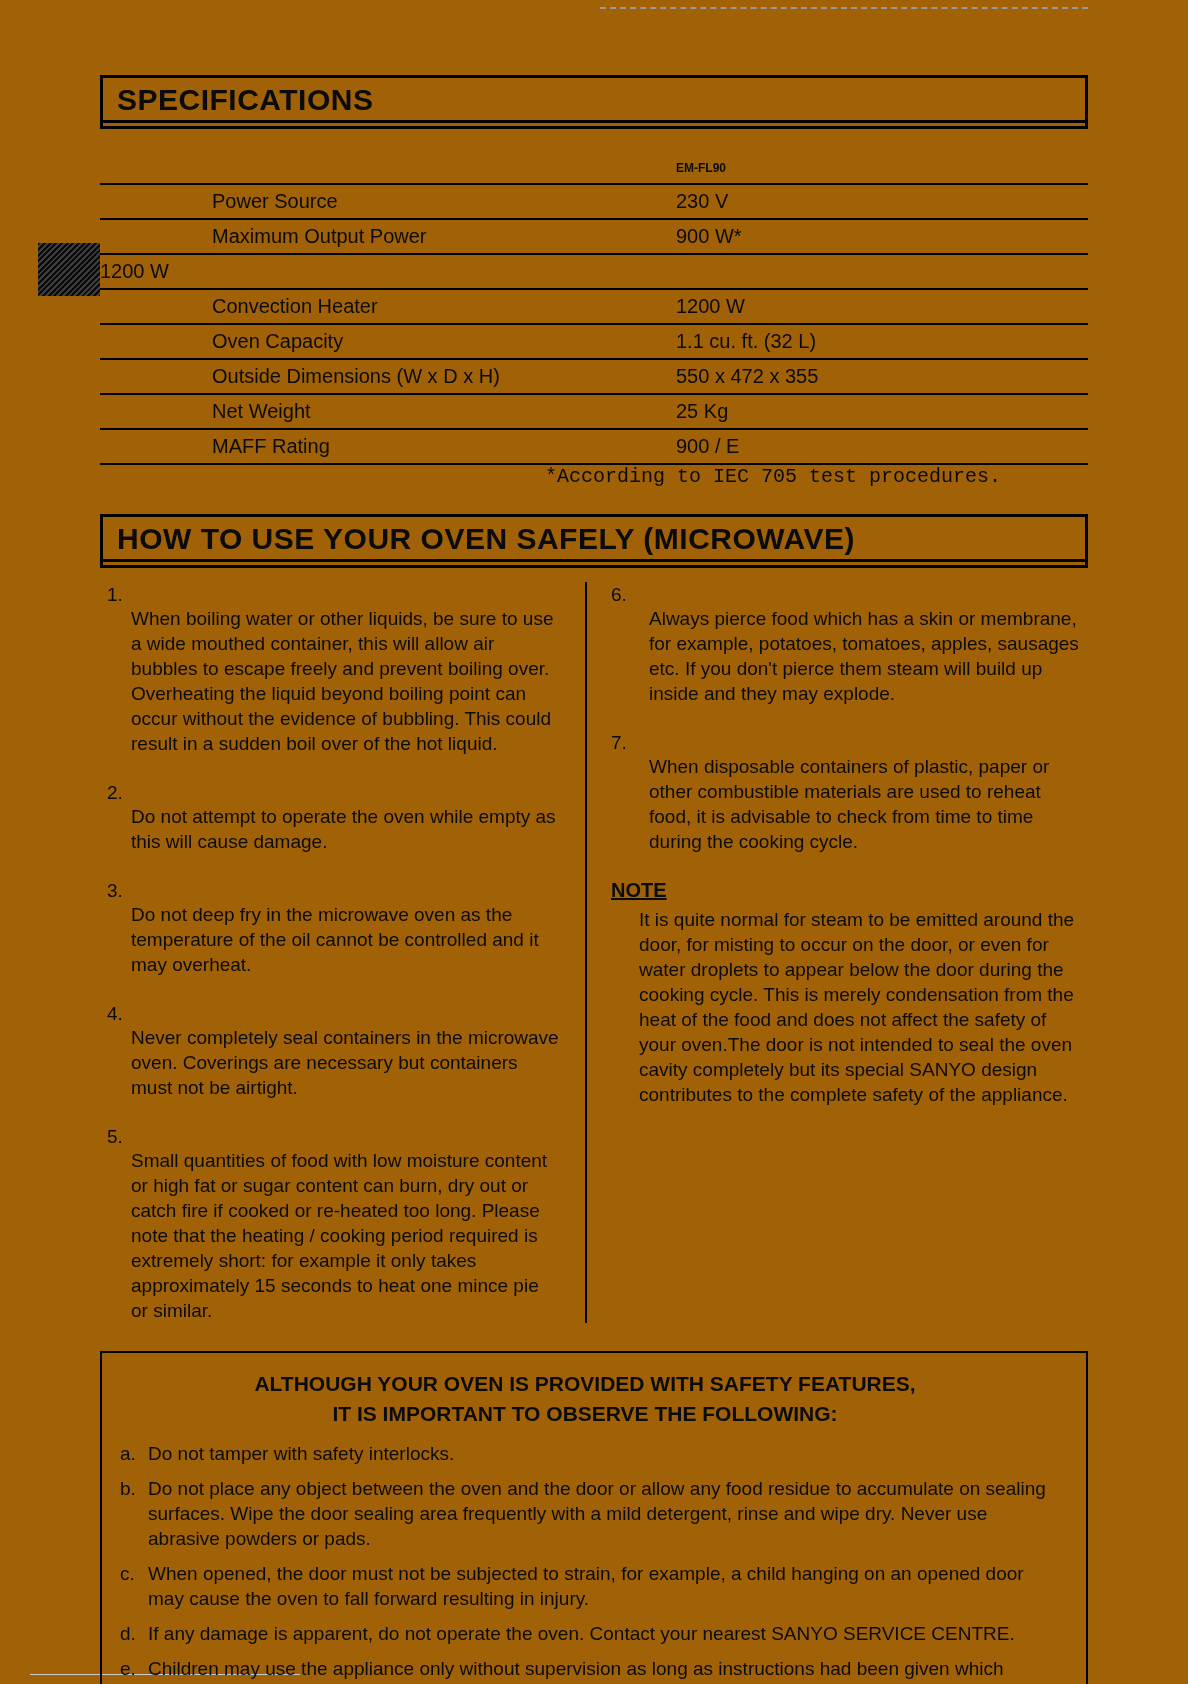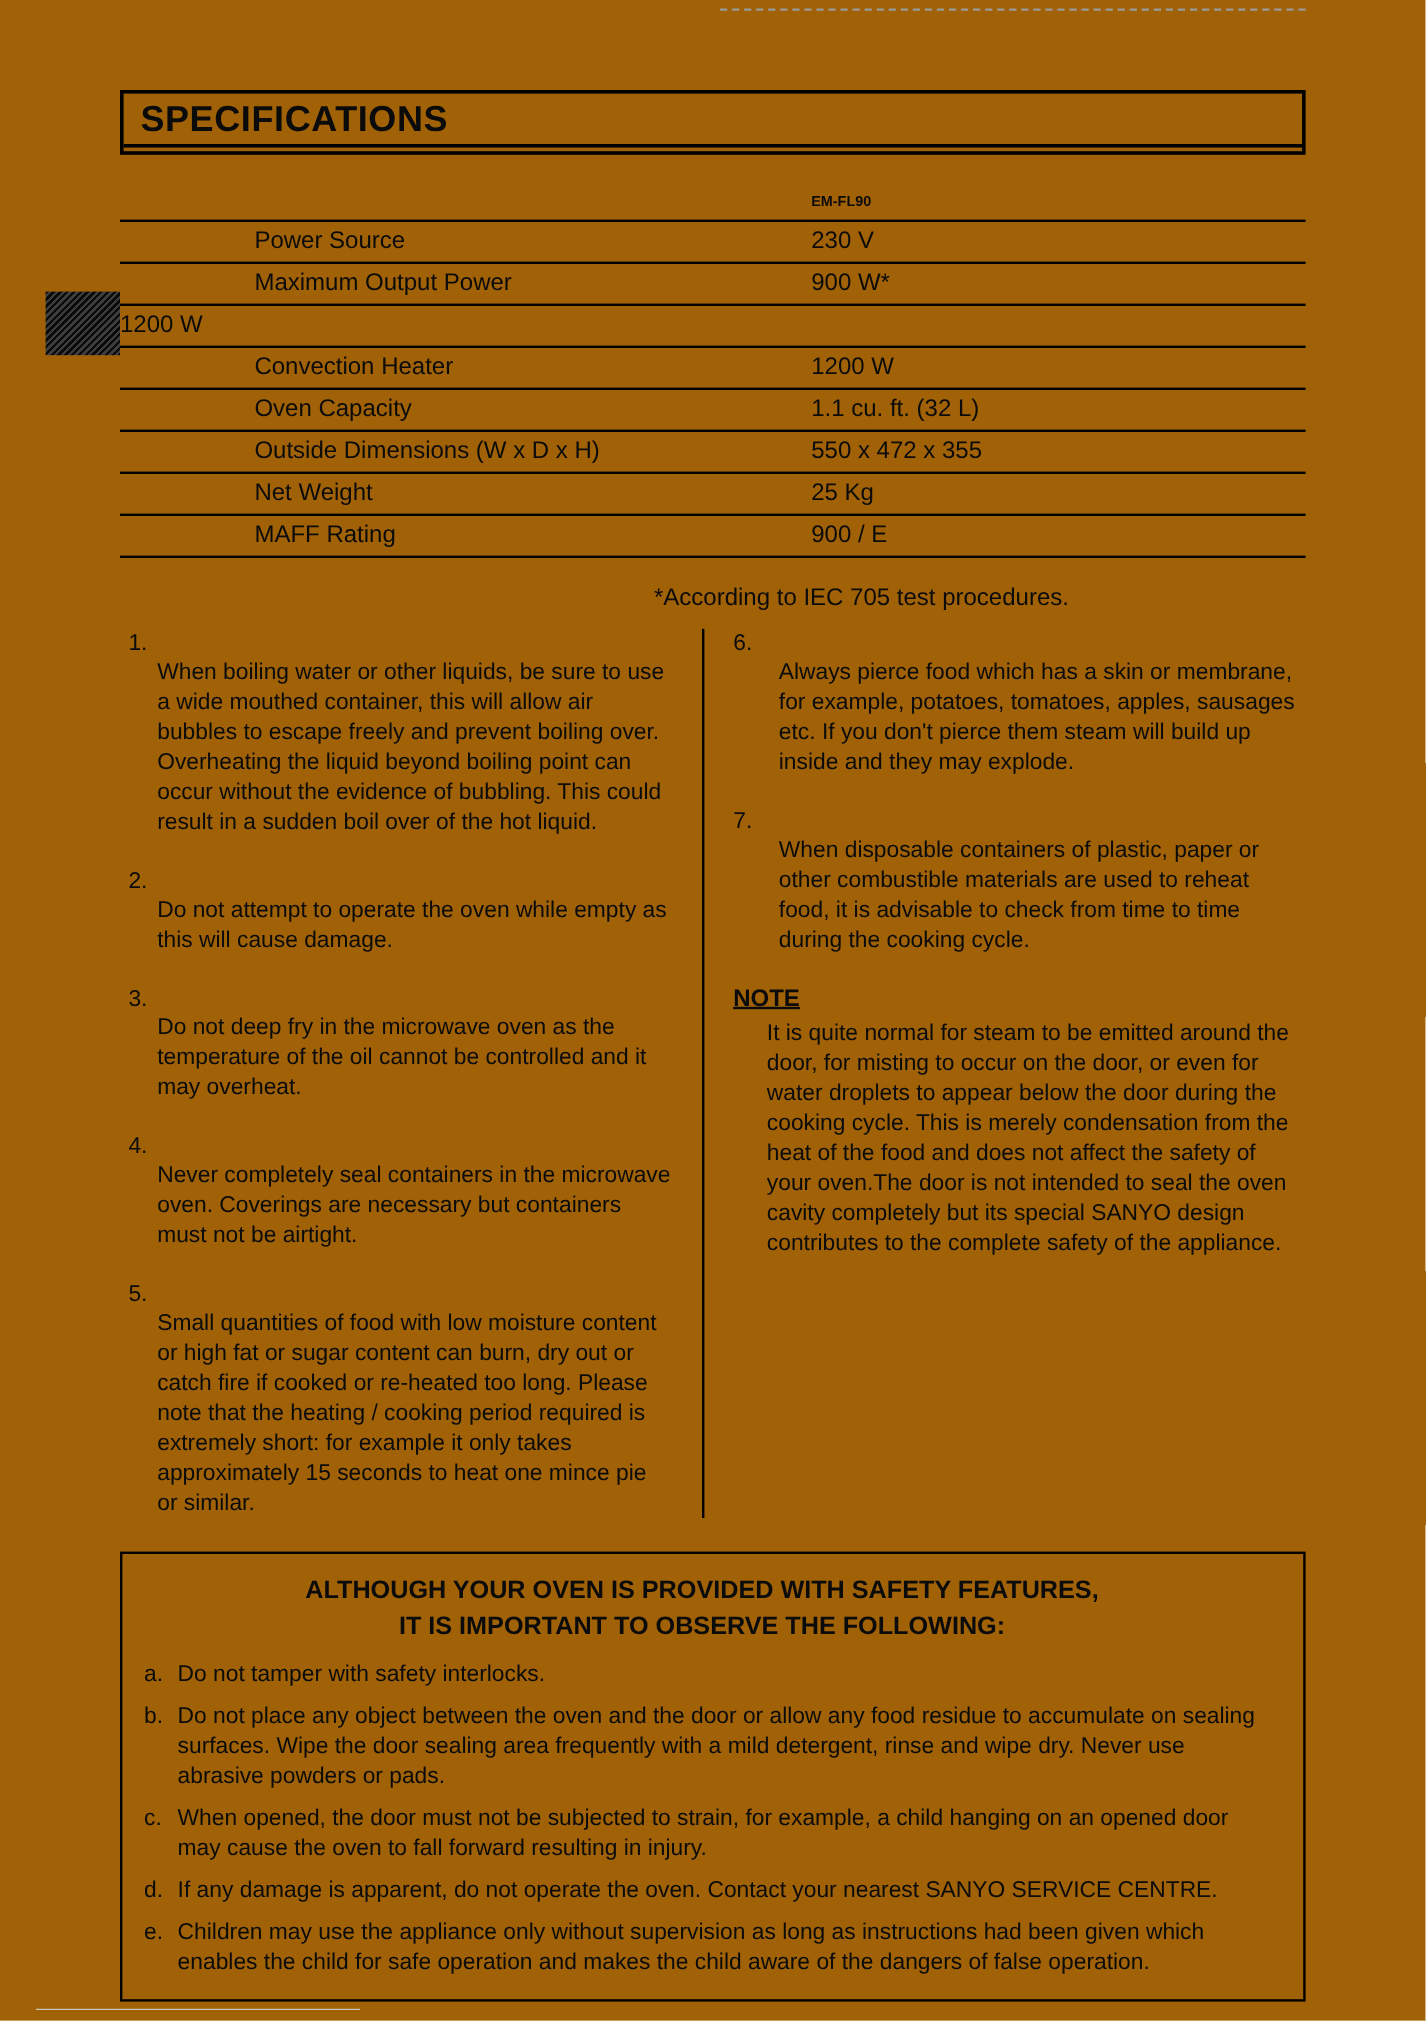--- a/index.html
+++ b/index.html
@@ -71,23 +71,23 @@
     display: flex;
     align-items: center;
     min-height: 33px;
     border-top: 2px solid #000;
     font-size: 20px;
   }
   .spec-label { box-sizing: content-box; width: 464px; padding-left: 112px; }
   .spec-value { flex: 1; }
 
   .footnote {
-    margin-top: 22px;
     margin-left: 445px;
     font-size: 20px;
+    font-family: Liberation Mono, monospace;
   }
 
   .safety-header { margin-top: 26px; }
 
   
   .columns {
     display: flex;
     margin-top: 14px;
     font-size: 19px;
     line-height: 25px;
@@ -190,20 +190,23 @@
         <div class="spec-value">25 Kg</div>
       </div>
       <div class="spec-row">
         <div class="spec-label">MAFF Rating</div>
         <div class="spec-value">900 / E</div>
       </div>
     </div>
 
     <div class="footnote">*According to IEC 705 test procedures.</div>
 
+    <div class="header-box safety-header">
+      <div class="header-title">HOW TO USE YOUR OVEN SAFELY (MICROWAVE)</div>
+    </div>
 
     <div class="columns">
       <div class="col-left">
         <div class="item">
           <span class="item-num">1.</span>
           <span class="item-text">When boiling water or other liquids, be sure to use a wide mouthed container, this will allow air bubbles to escape freely and prevent boiling over. Overheating the liquid beyond boiling point can occur without the evidence of bubbling. This could result in a sudden boil over of the hot liquid.</span>
         </div>
         <div class="item">
           <span class="item-num">2.</span>
           <span class="item-text">Do not attempt to operate the oven while empty as this will cause damage.</span>

